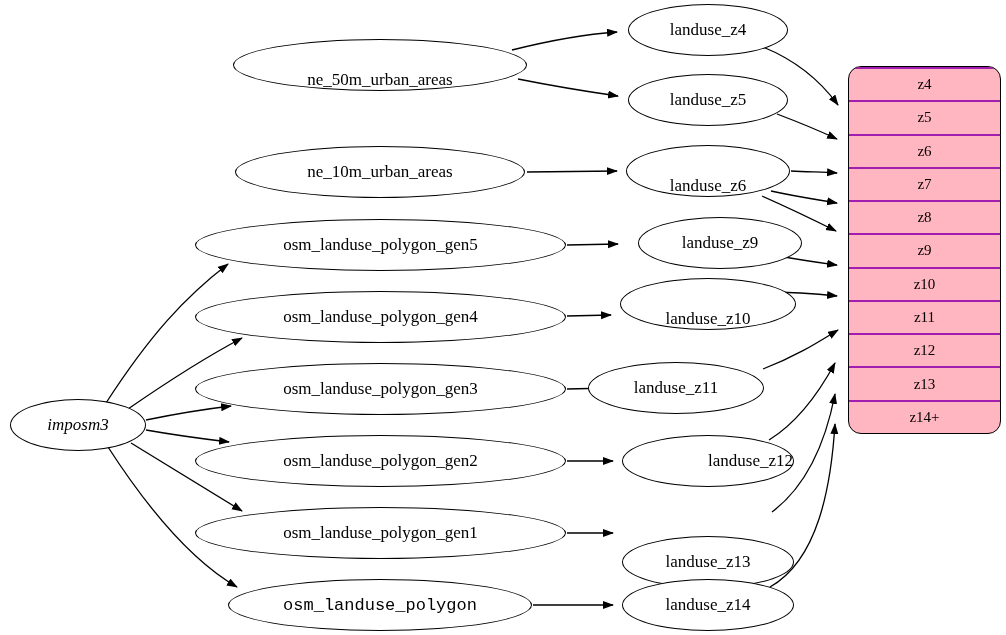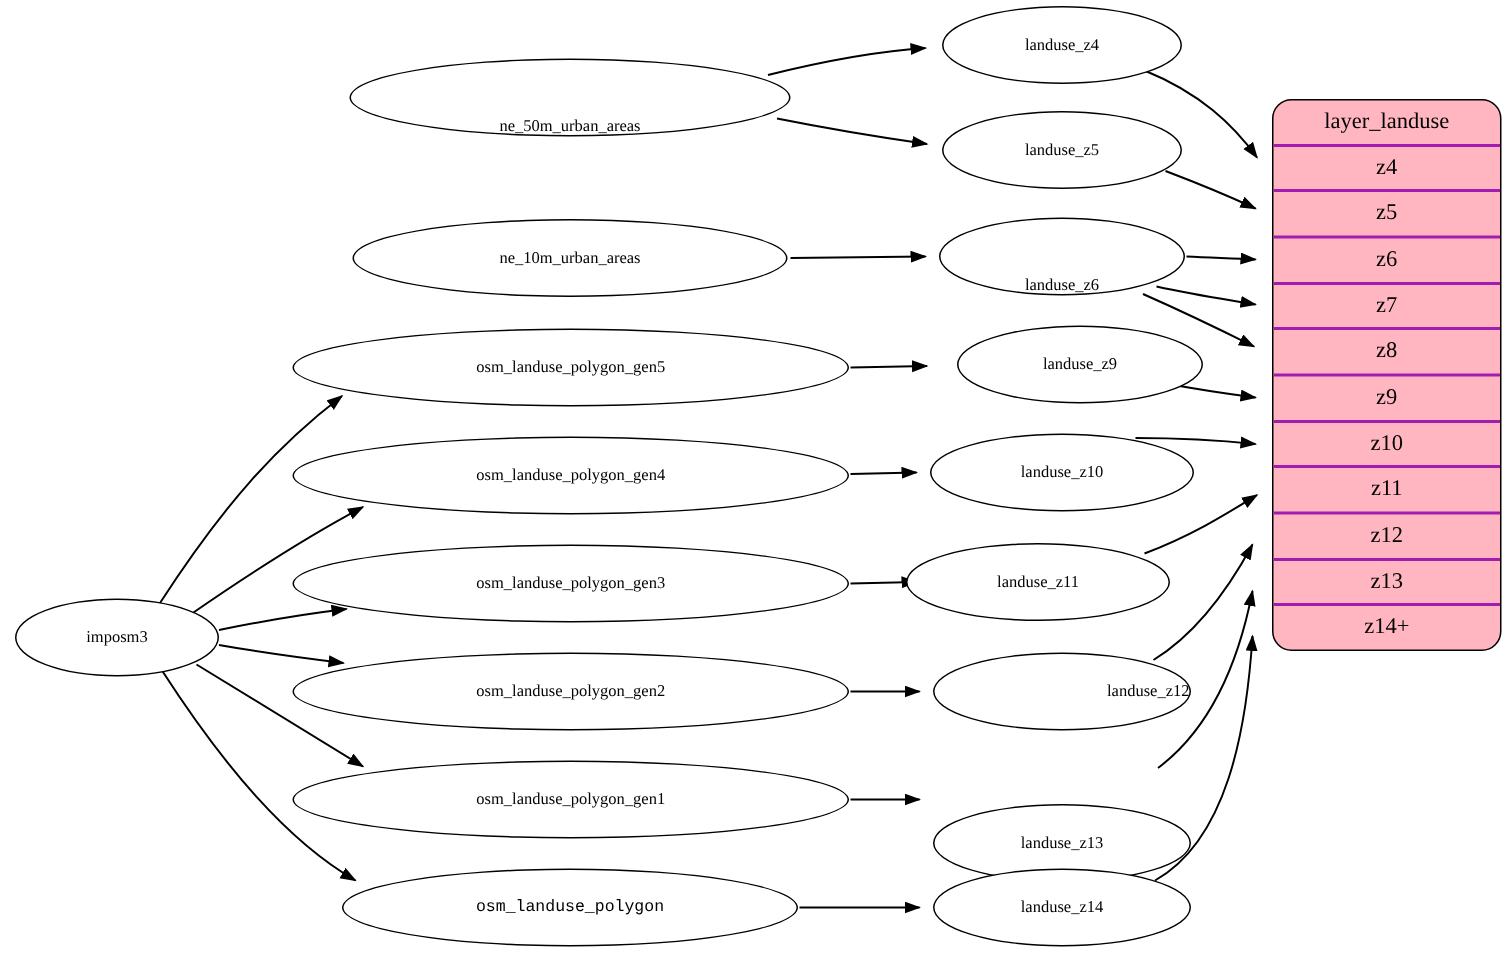--- a/index.html
+++ b/index.html
@@ -18,21 +18,21 @@
     pointer-events: none;
   }
   .node {
     position: absolute;
     display: flex;
     align-items: center;
     justify-content: center;
     border: 1px solid #000000;
     border-radius: 50%;
     background: #ffffff;
-    font-size: 11px;
+    font-size: 17px;
     color: #000000;
     white-space: nowrap;
     box-sizing: border-box;
   }
   .rtable {
     position: absolute;
     left: 848px; top: 66px;
     width: 153px; height: 368px;
     background: #ffb6c1;
     border: 1.4px solid #000000;
@@ -94,21 +94,21 @@
     <path class="edge" d="M771,191 C798,197 820,200 837,203" marker-end="url(#arrow)"></path>
     <path class="edge" d="M762,196 C796,211 818,222 836,231" marker-end="url(#arrow)"></path>
     <path class="edge" d="M779,256 C806,261 822,263 837,265" marker-end="url(#arrow)"></path>
     <path class="edge" d="M757,292 C792,292 818,294 837,296" marker-end="url(#arrow)"></path>
     <path class="edge" d="M763,369 C797,356 820,341 838,330" marker-end="url(#arrow)"></path>
     <path class="edge" d="M769,440 C800,421 822,387 835,363" marker-end="url(#arrow)"></path>
     <path class="edge" d="M772,512 C812,482 828,430 835,394" marker-end="url(#arrow)"></path>
     <path class="edge" d="M770,587 C818,560 831,487 835,424" marker-end="url(#arrow)"></path>
   </svg>
 
-  <div class="node" style="left:10px; top:399px; width:136px; height:52px;">
+  <div class="node" style="left:10px; top:399px; width:136px; height:52px;font-style:italic;">
     <span>imposm3</span>
   </div>
 
   <div class="node" style="left:233px; top:39px; width:294px; height:52px;align-items:flex-end;">
     <span>ne_50m_urban_areas</span>
   </div>
   <div class="node" style="left:235px; top:146px; width:290px; height:52px;">
     <span>ne_10m_urban_areas</span>
   </div>
   <div class="node" style="left:195px; top:219px; width:371px; height:52px;">
@@ -135,38 +135,37 @@
   </div>
   <div class="node" style="left:628px; top:74px; width:160px; height:52px;">
     <span>landuse_z5</span>
   </div>
   <div class="node" style="left:626px; top:145px; width:164px; height:52px;align-items:flex-end;">
     <span>landuse_z6</span>
   </div>
   <div class="node" style="left:638px; top:217px; width:164px; height:52px;">
     <span>landuse_z9</span>
   </div>
-  <div class="node" style="left:620px; top:289px; width:176px; height:52px;">
+  <div class="node" style="left:620px; top:278px; width:176px; height:52px;align-items:flex-end;">
     <span>landuse_z10</span>
   </div>
-  <div class="node" style="left:604px; top:362px; width:176px; height:52px;">
+  <div class="node" style="left:588px; top:362px; width:176px; height:52px;">
     <span>landuse_z11</span>
   </div>
   <div class="node" style="left:622px; top:435px; width:172px; height:52px;justify-content:flex-end;">
     <span>landuse_z12</span>
   </div>
   <div class="node" style="left:622px; top:536px; width:172px; height:52px;">
     <span>landuse_z13</span>
   </div>
   <div class="node" style="left:622px; top:579px; width:172px; height:52px;">
     <span>landuse_z14</span>
   </div>
 
   <div class="rtable">
-    <div class="trow header">layer_landuse</div>
     <div class="trow">z4</div>
     <div class="trow">z5</div>
     <div class="trow">z6</div>
     <div class="trow">z7</div>
     <div class="trow">z8</div>
     <div class="trow">z9</div>
     <div class="trow">z10</div>
     <div class="trow">z11</div>
     <div class="trow">z12</div>
     <div class="trow">z13</div>

